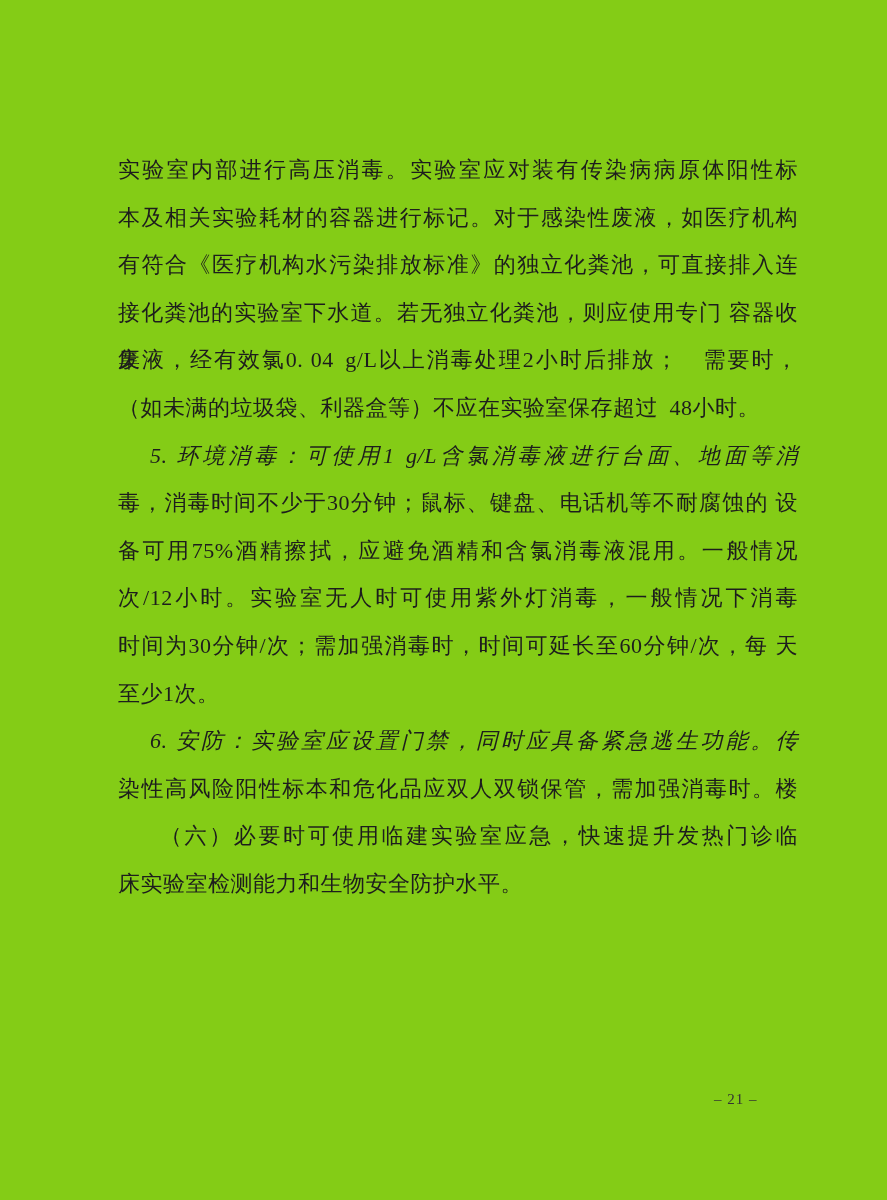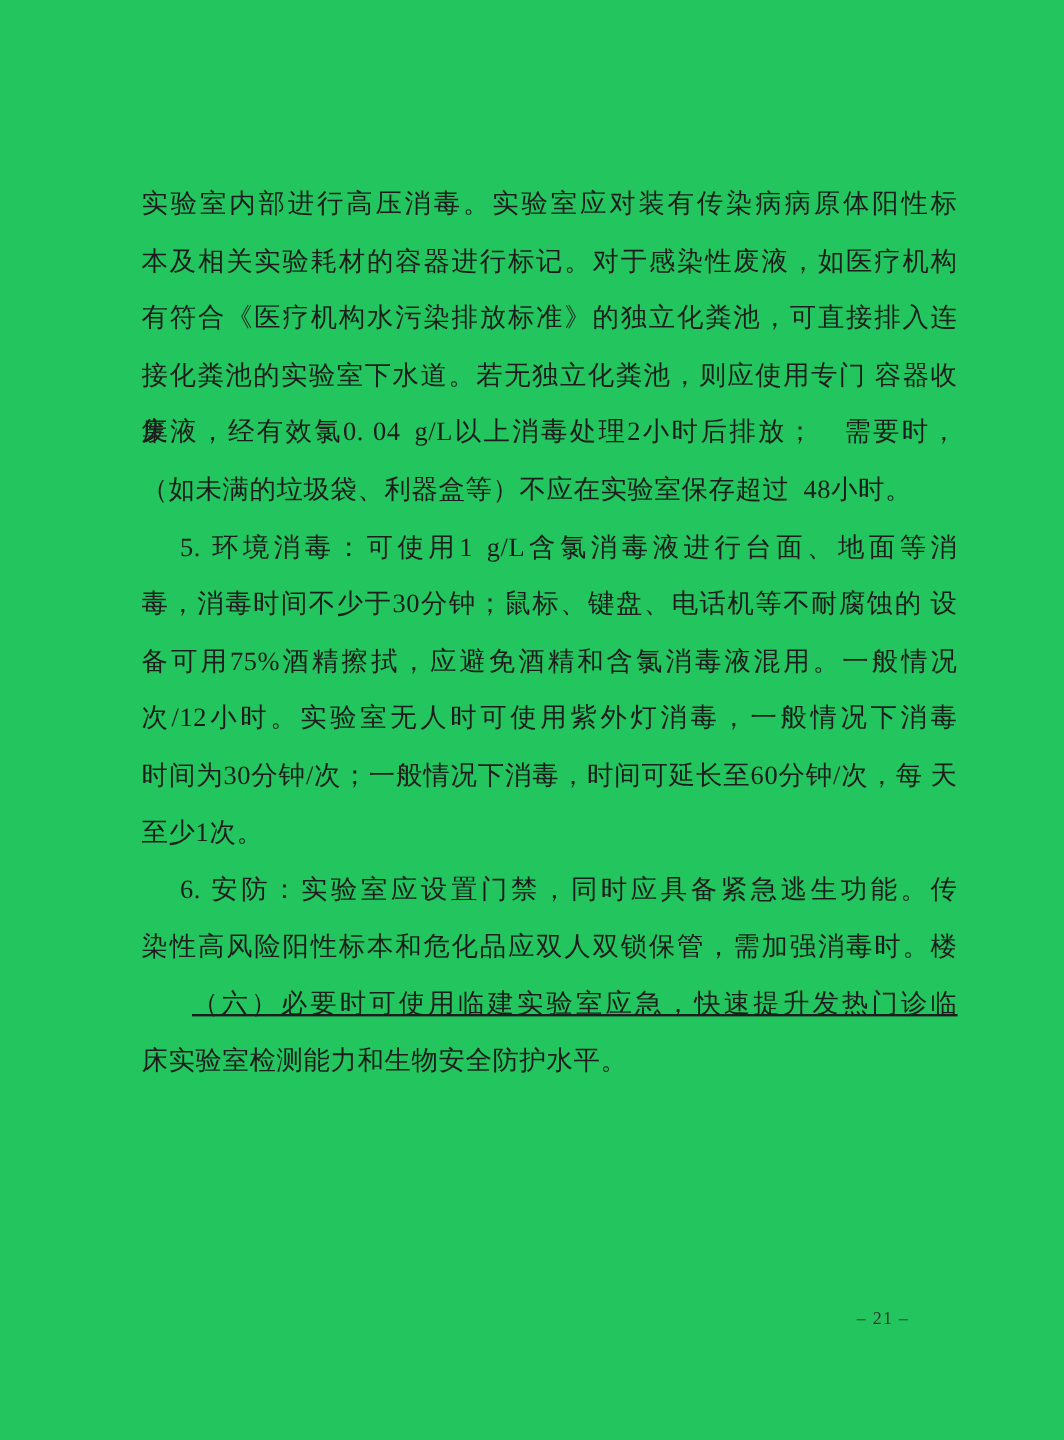--- a/index.html
+++ b/index.html
@@ -31,47 +31,47 @@
     overflow: visible;
   }
   .align-justify {
     text-align: justify;
     text-align-last: justify;
   }
   .align-left {
     text-align: center;
     text-align-last: left;
   }
-  .indent-1 { padding-left: 32px; }
-  .indent-2 { padding-left: 42px; text-decoration: underline; }
+  .indent-1 { padding-left: 32px; font-style: italic; }
+  .indent-2 { padding-left: 42px; }
   .footer {
     position: absolute;
     left: 714px;
     top: 1084px;
     font-size: 15px;
     letter-spacing: 1px;
     line-height: 30px;
   }
 </style>
 </head>
 <body>
 
-<div class="page" style="background: #22c55e; color: rgb(29, 29, 29);">
+<div class="page" style="background: #84cc16; color: rgb(29, 29, 29);">
   <div class="textblock" id="textblock">
       <div class="line align-justify">实验室内部进行高压消毒。实验室应对装有传染病病原体阳性标</div>
       <div class="line align-justify">本及相关实验耗材的容器进行标记。对于感染性废液，如医疗机构</div>
       <div class="line align-justify">有符合《医疗机构水污染排放标准》的独立化粪池，可直接排入连</div>
       <div class="line align-justify">接化粪池的实验室下水道。若无独立化粪池，则应使用专门 容器收集</div>
       <div class="line align-justify">废液，经有效氯0. 04 g/L以上消毒处理2小时后排放；　需要时，</div>
       <div class="line align-left">（如未满的垃圾袋、利器盒等）不应在实验室保存超过 48小时。</div>
       <div class="line align-justify indent-1">5. 环境消毒：可使用1 g/L含氯消毒液进行台面、地面等消</div>
       <div class="line align-justify">毒，消毒时间不少于30分钟；鼠标、键盘、电话机等不耐腐蚀的 设</div>
       <div class="line align-justify">备可用75%酒精擦拭，应避免酒精和含氯消毒液混用。一般情况</div>
       <div class="line align-justify">次/12小时。实验室无人时可使用紫外灯消毒，一般情况下消毒</div>
-      <div class="line align-justify">时间为30分钟/次；一般情况下消毒，时间可延长至60分钟/次，每 天</div>
+      <div class="line align-justify">时间为30分钟/次；需加强消毒时，时间可延长至60分钟/次，每 天</div>
       <div class="line align-left">至少1次。</div>
       <div class="line align-justify indent-1">6. 安防：实验室应设置门禁，同时应具备紧急逃生功能。传</div>
       <div class="line align-justify">染性高风险阳性标本和危化品应双人双锁保管，需加强消毒时。楼</div>
       <div class="line align-justify indent-2">（六）必要时可使用临建实验室应急，快速提升发热门诊临</div>
       <div class="line align-left">床实验室检测能力和生物安全防护水平。</div>
     </div>
   <div class="footer" style="color: rgb(51, 51, 51);">– 21 –</div>
 </div>
 
 </body></html>

